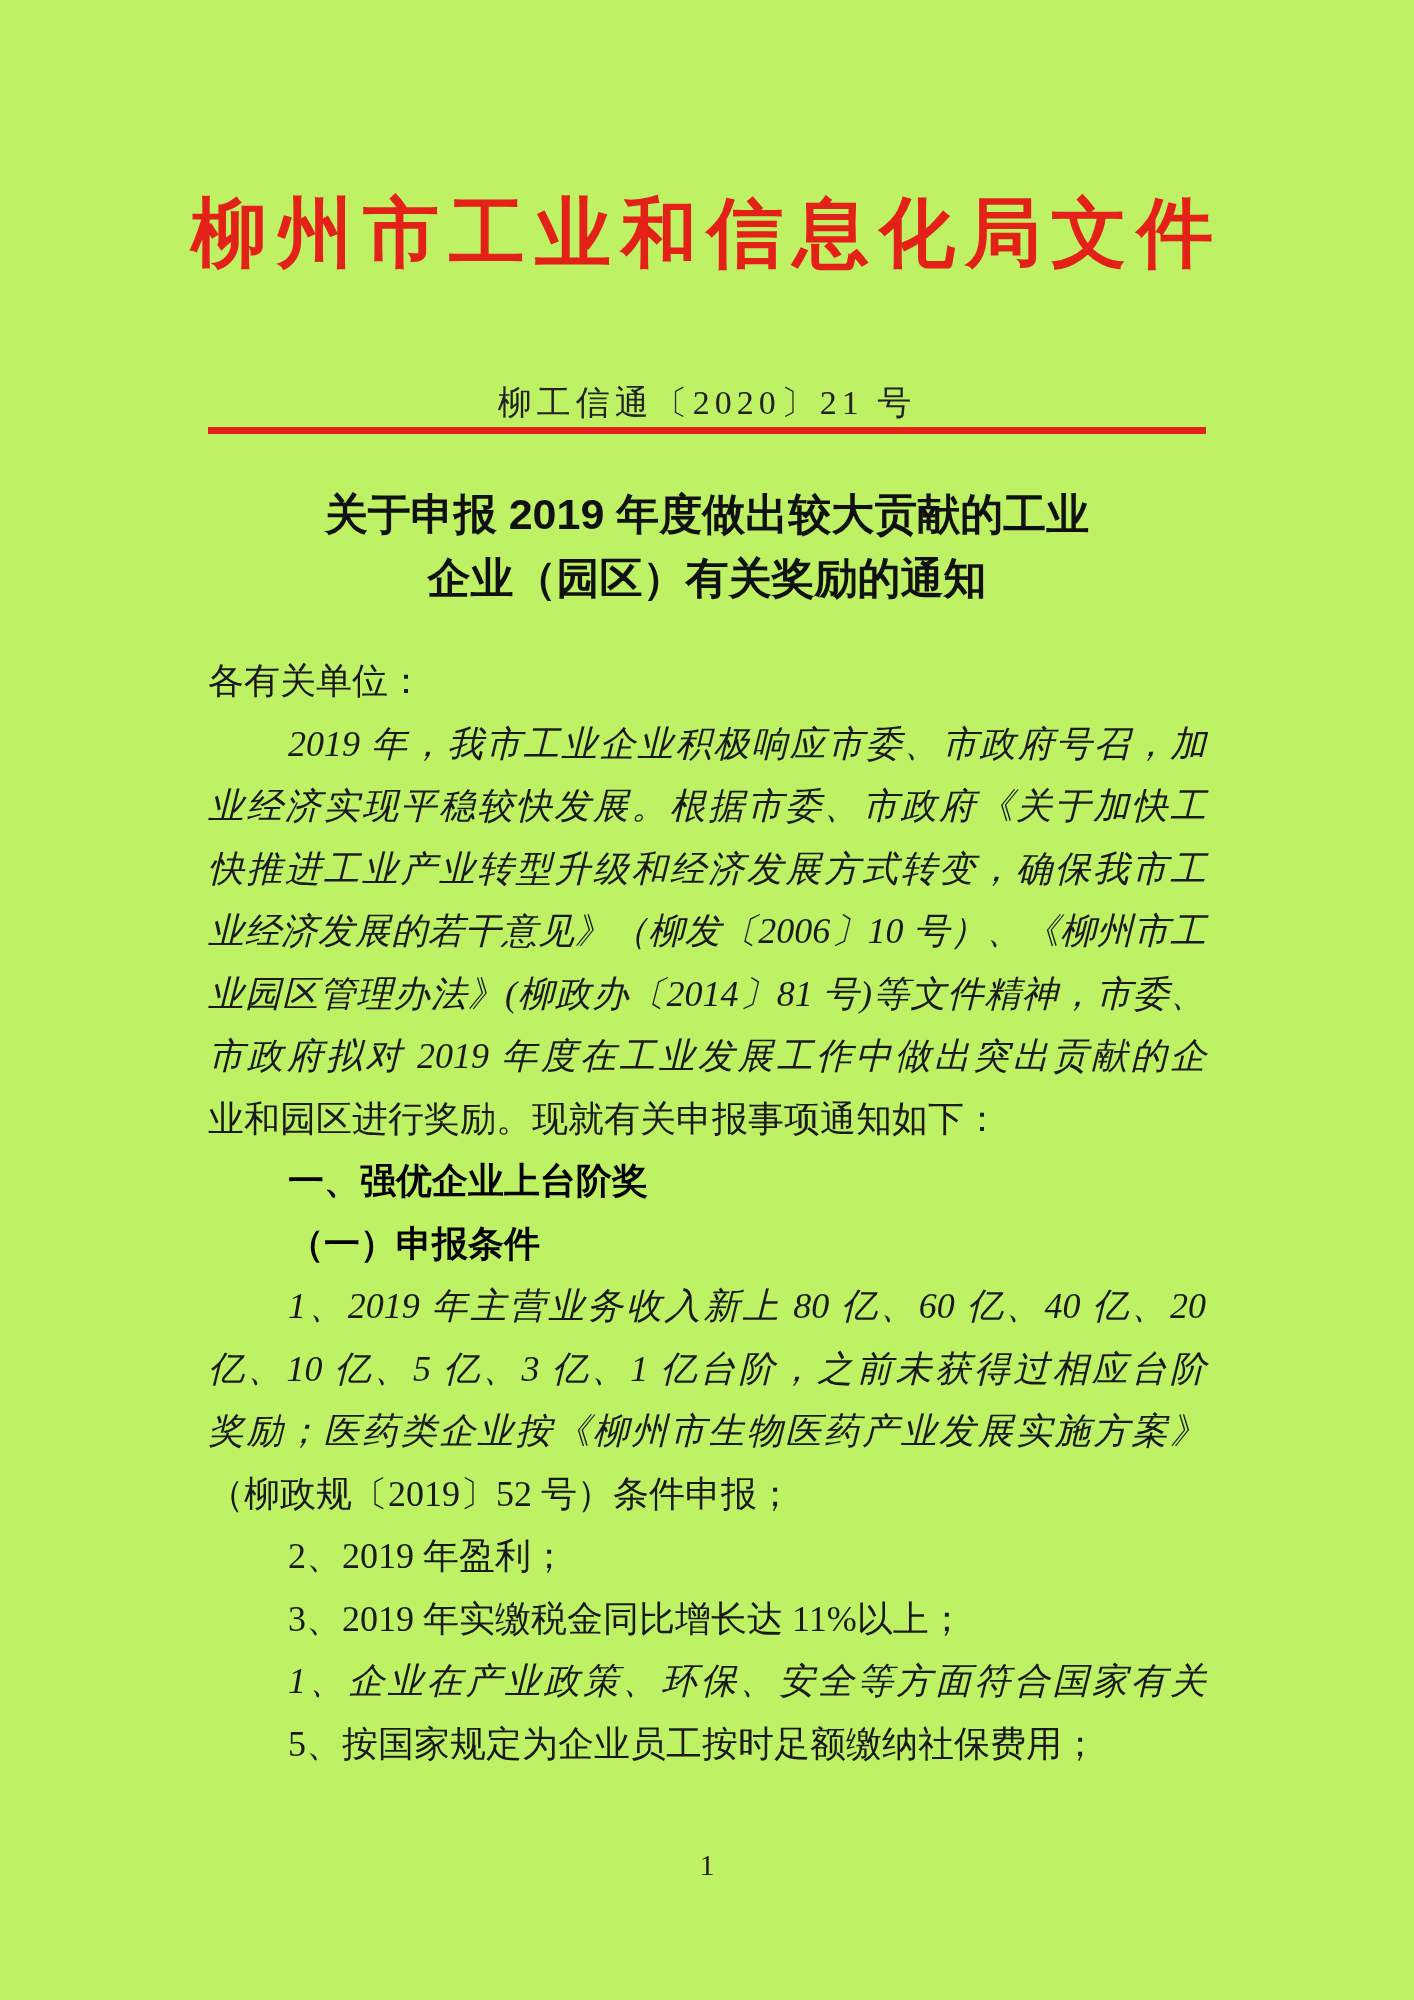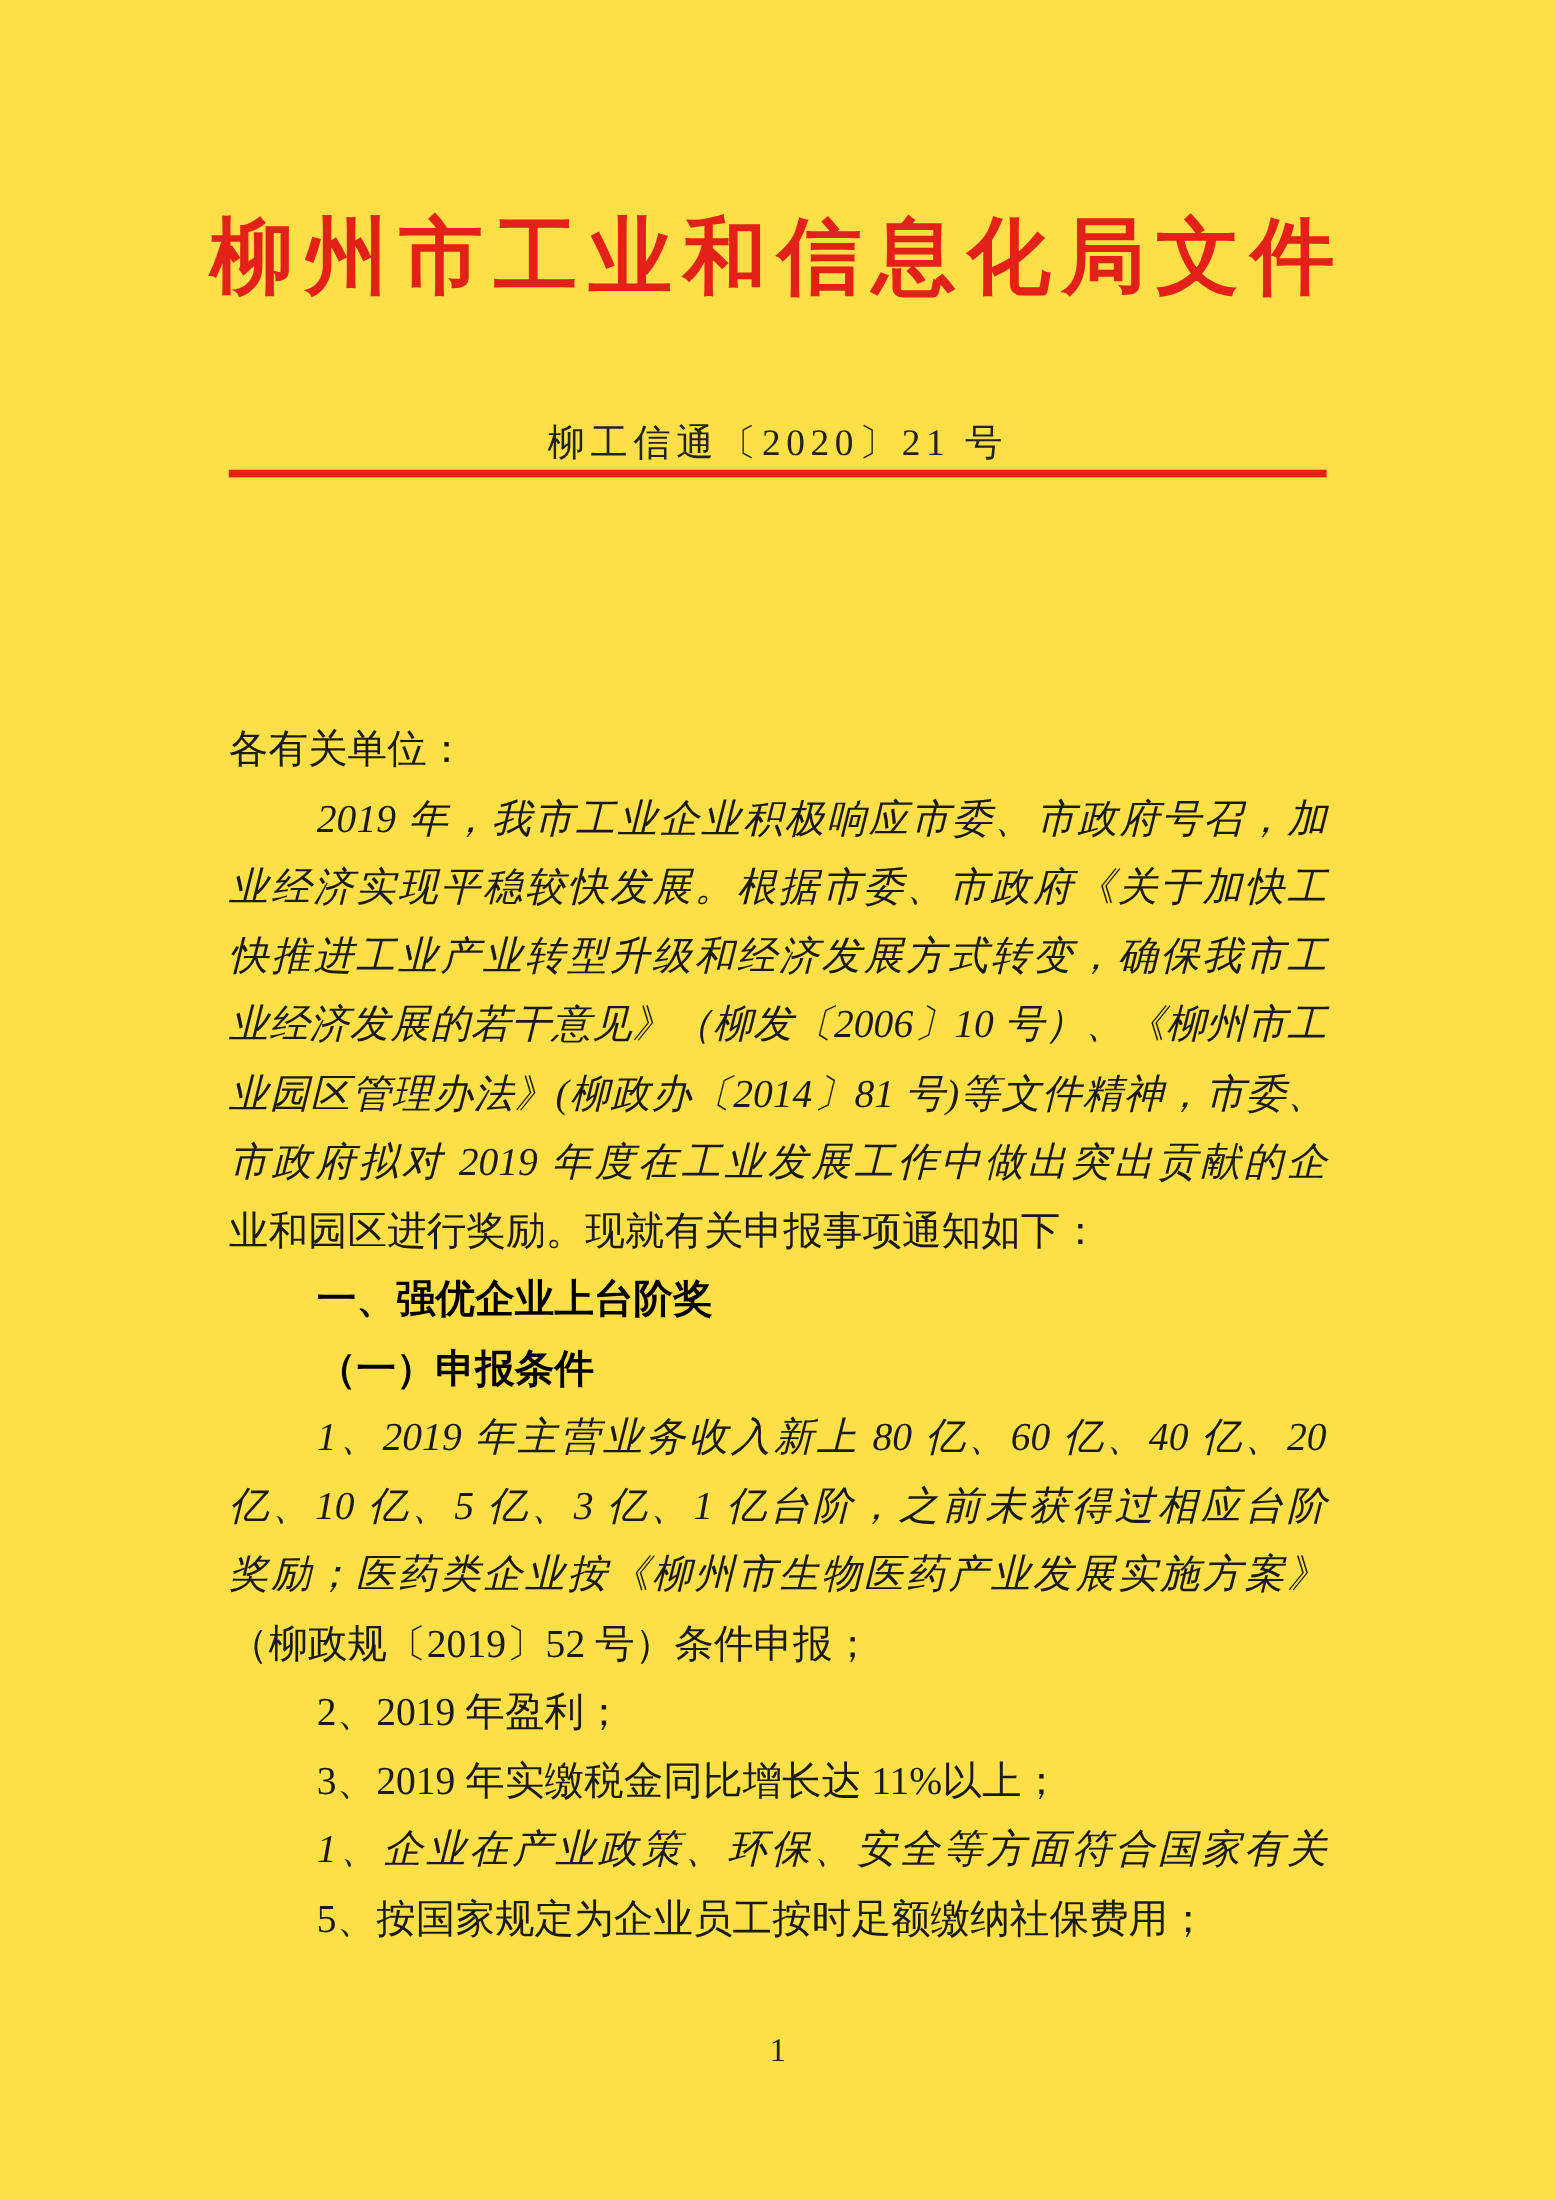--- a/index.html
+++ b/index.html
@@ -1,21 +1,21 @@
 <!DOCTYPE html>
 <html style="--accent: #e32119;"><head>
 <meta charset="utf-8">
 <style>
   html, body { margin: 0; padding: 0; background: #efefef; }
   .page {
     position: relative;
     width: 1414px;
     height: 2000px;
     margin: 0 auto;
-    background: #fde047;
+    background: #bef264;
     overflow: hidden;
     font-family: "Liberation Serif", serif;
     color: #1a1a1a;
   }
   .header-title {
     position: absolute;
     top: 183px;
     left: 0;
     width: 100%;
     text-align: center;
@@ -98,20 +98,24 @@
 <body>
 
 <div class="page">
 
   <div class="header-title">柳州市工业和信息化局文件</div>
 
   <div class="doc-number">柳工信通〔2020〕21 号</div>
 
   <div class="red-rule"></div>
 
+  <div class="notice-title">
+    <div>关于申报 2019 年度做出较大贡献的工业</div>
+    <div>企业（园区）有关奖励的通知</div>
+  </div>
 
   <div class="body-lines">
       <div class="body-line">各有关单位：</div>
       <div class="body-line indent fill">2019 年，我市工业企业积极响应市委、市政府号召，加</div>
       <div class="body-line fill">业经济实现平稳较快发展。根据市委、市政府《关于加快工</div>
       <div class="body-line fill">快推进工业产业转型升级和经济发展方式转变，确保我市工</div>
       <div class="body-line fill">业经济发展的若干意见》（柳发〔2006〕10 号）、《柳州市工</div>
       <div class="body-line fill">业园区管理办法》(柳政办〔2014〕81 号)等文件精神，市委、</div>
       <div class="body-line fill">市政府拟对 2019 年度在工业发展工作中做出突出贡献的企</div>
       <div class="body-line">业和园区进行奖励。现就有关申报事项通知如下：</div>

